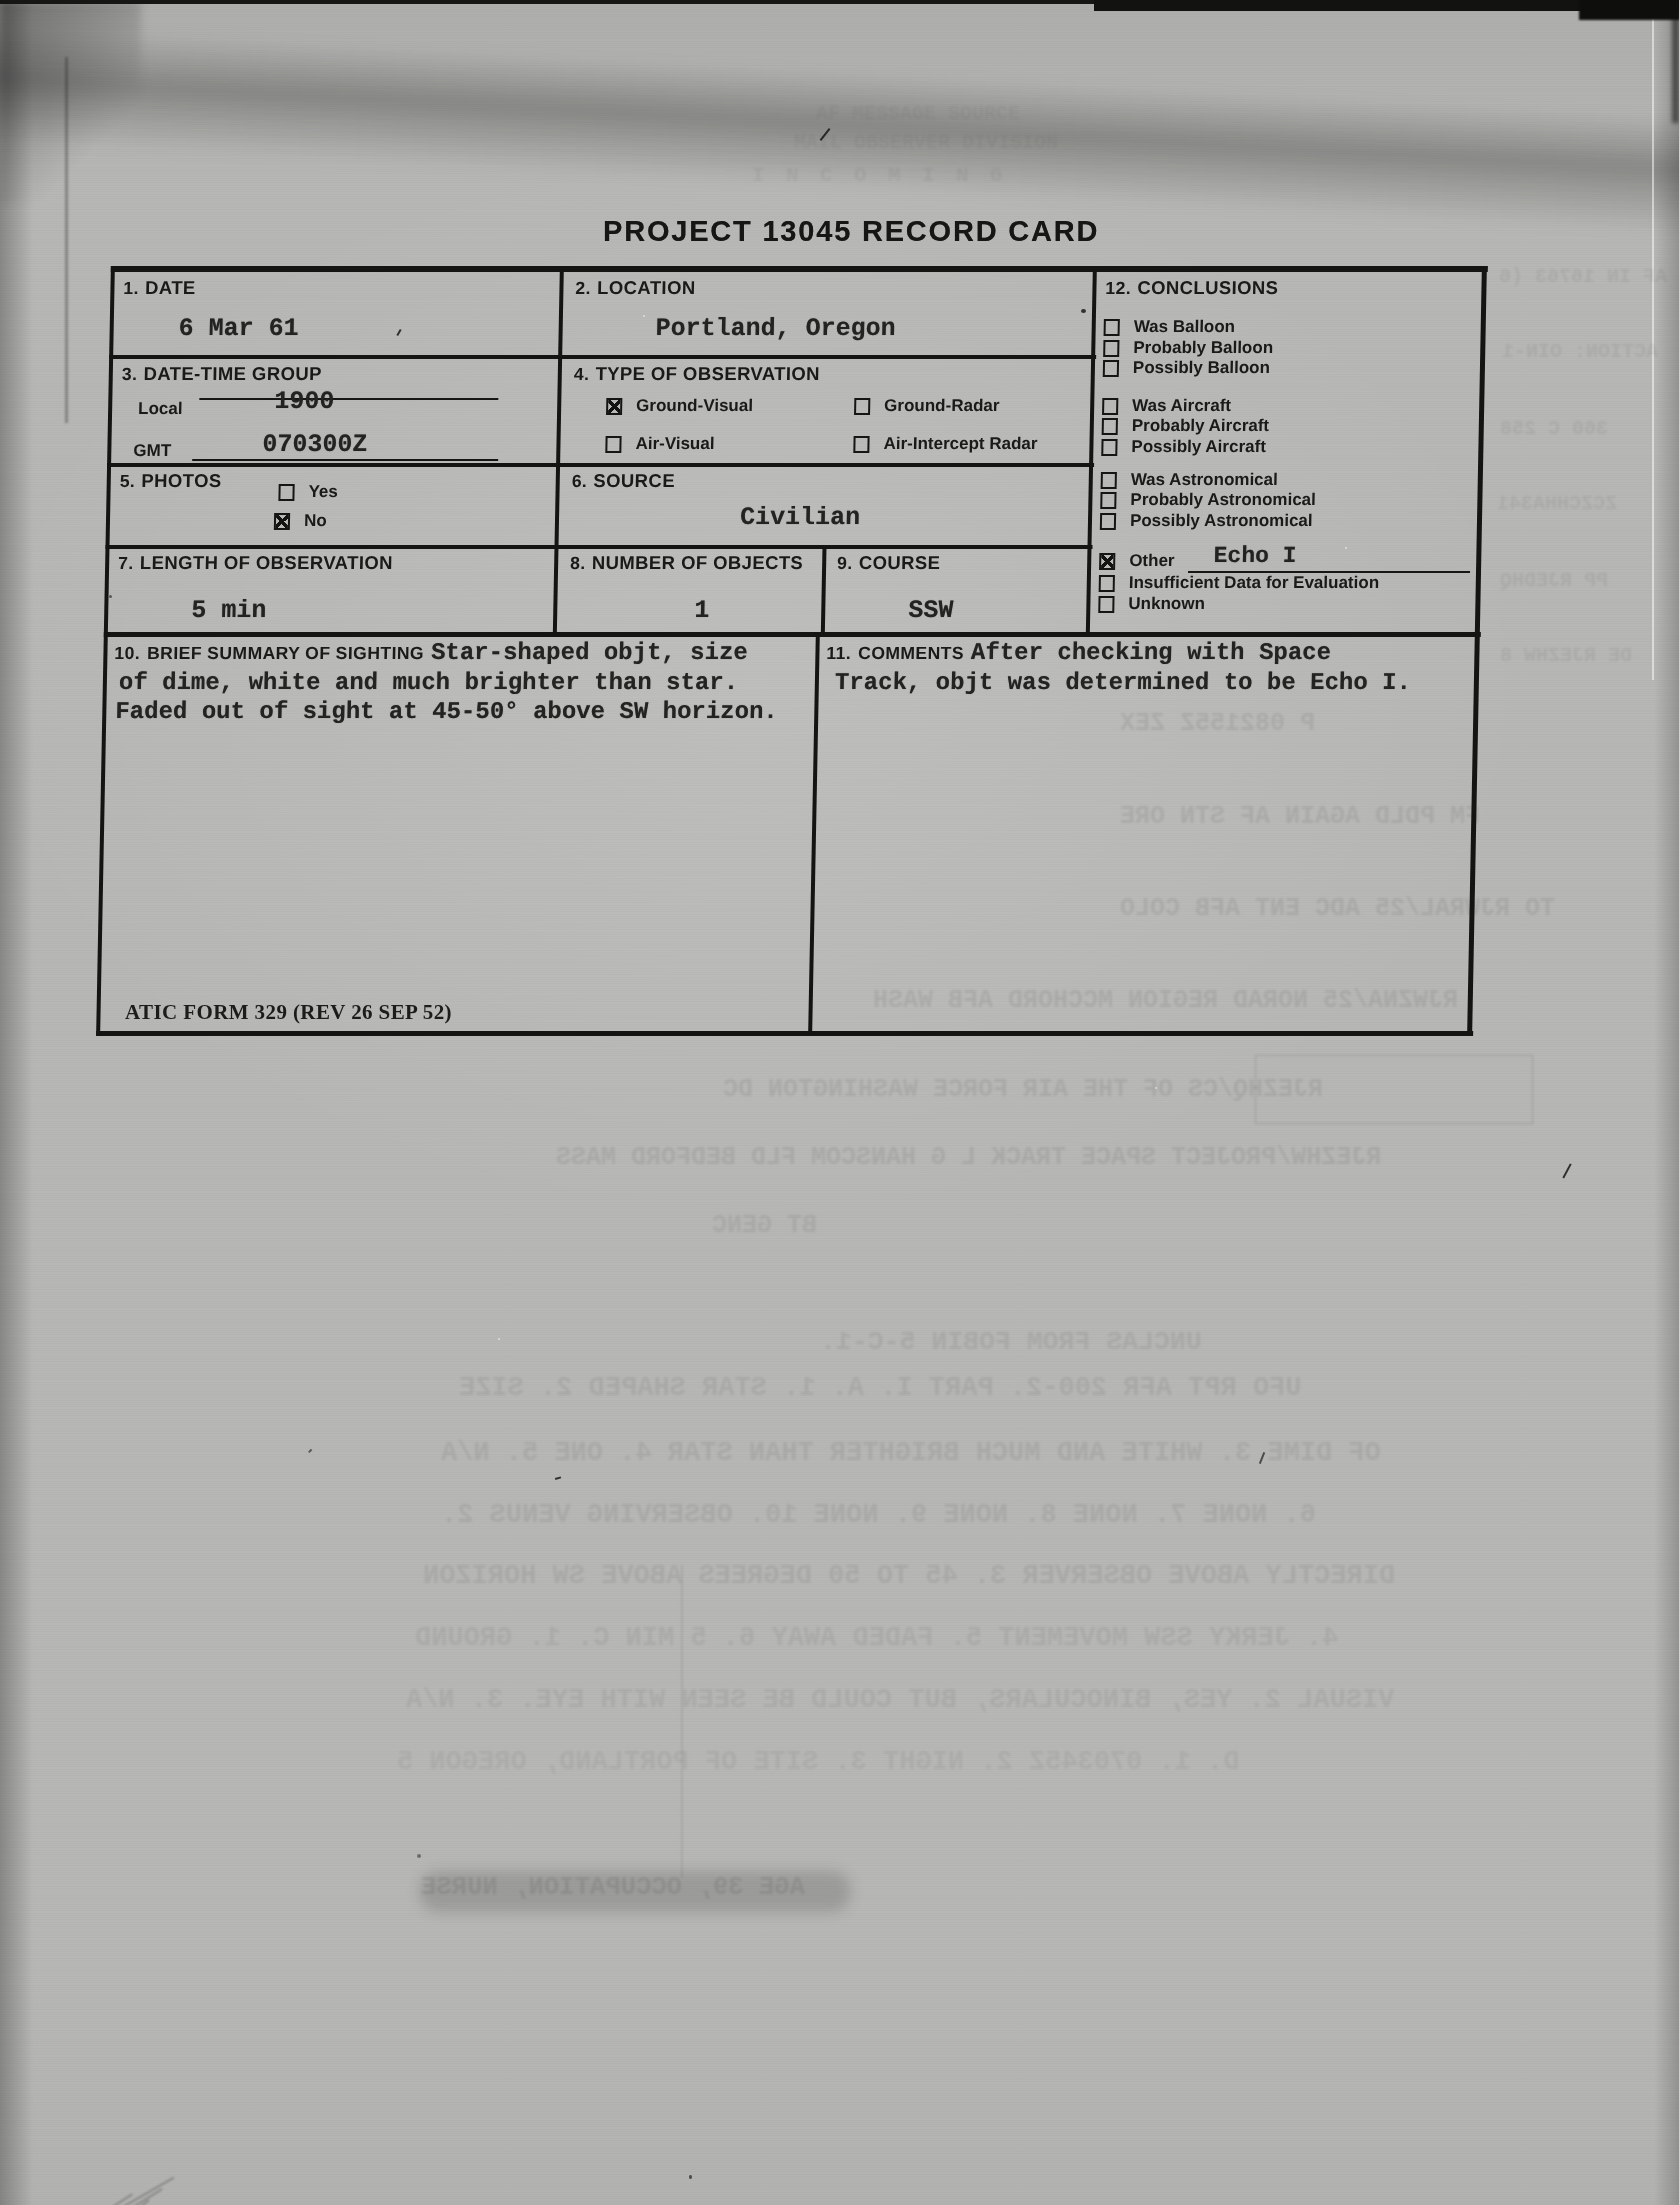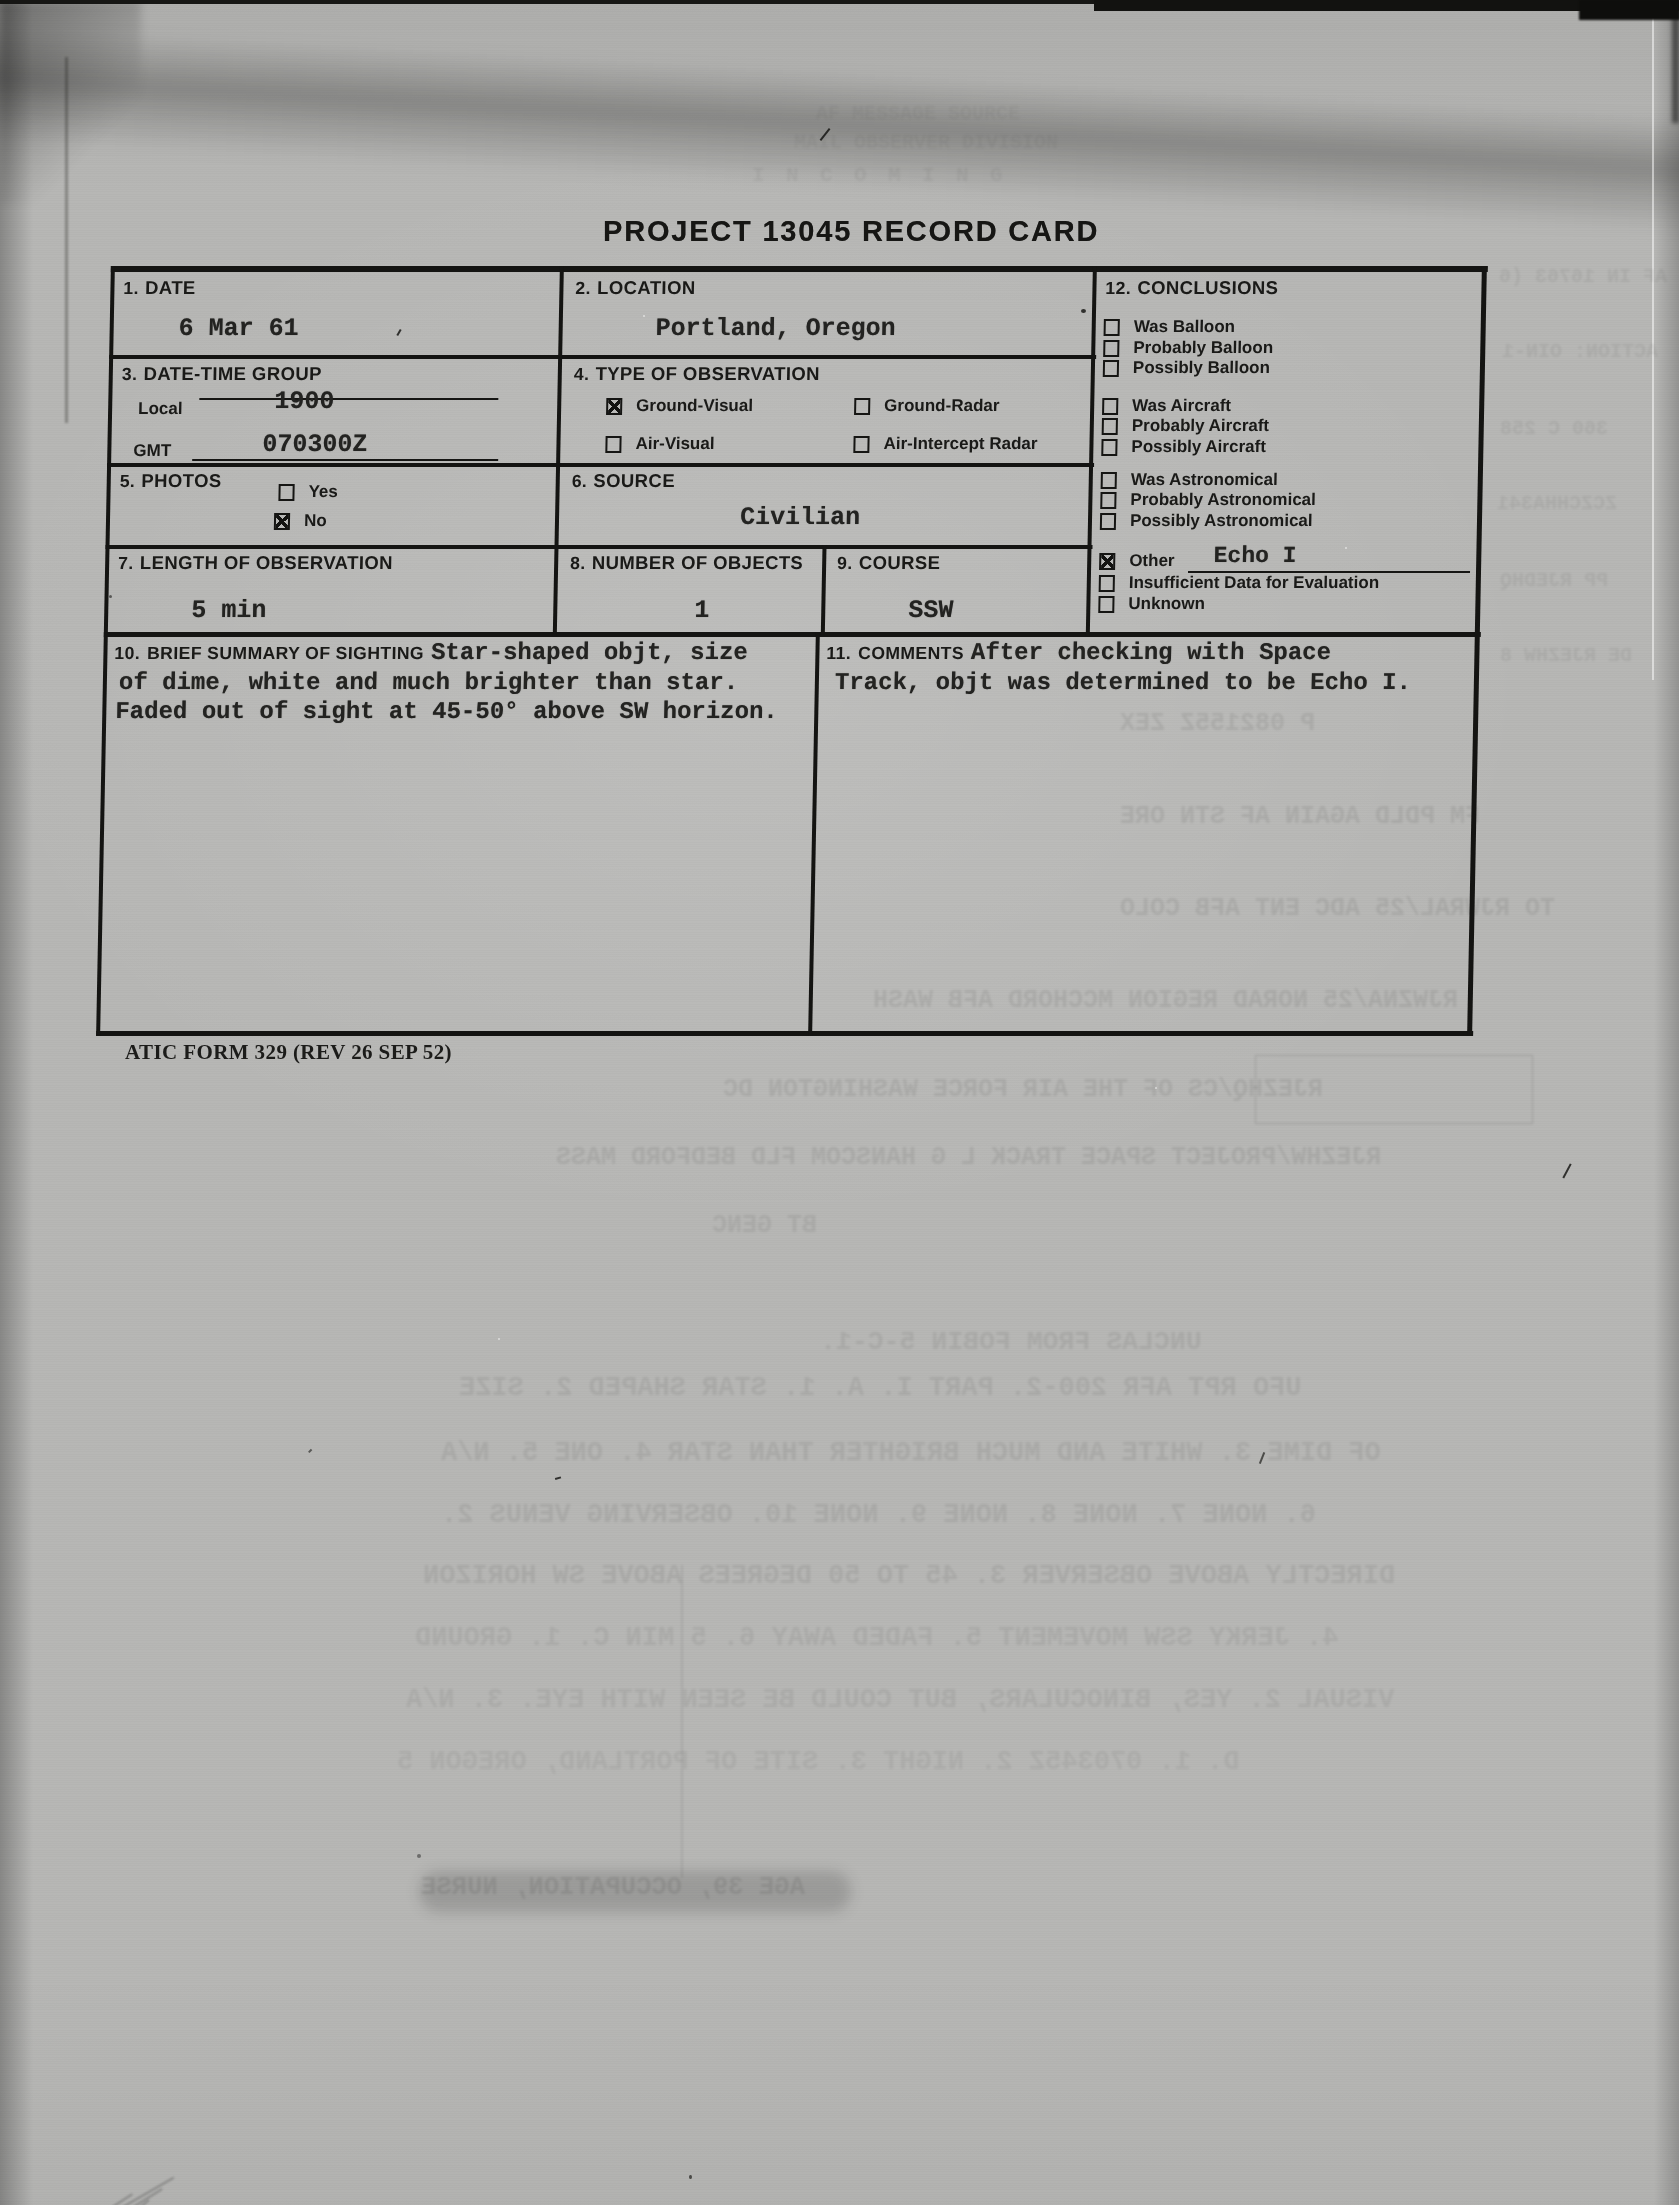--- a/index.html
+++ b/index.html
@@ -99,21 +99,21 @@
   .ph1{left:288px;top:483px;} .ph2{left:284px;top:512px;}
   .sumrow{position:absolute;display:flex;gap:7px;align-items:baseline;white-space:nowrap;}
   .sumrow .lab{font-weight:700;font-size:17.6px;letter-spacing:0.4px;color:#1a1a18;}
   .sumrow .typed2{position:static;}
   .typed2{color:#232321;font-weight:700;font-size:24px;white-space:nowrap;
           font-family:"Liberation Mono","DejaVu Sans Mono",monospace;
           text-shadow:0 0 0.9px rgba(25,25,23,0.45);}
   .title{position:absolute;left:603px;top:215px;font-size:29px;font-weight:700;
          letter-spacing:1.8px;color:#161614;white-space:nowrap;
          text-shadow:0 0 0.4px rgba(20,20,18,0.6);}
-  .footer{position:absolute;left:125px;top:1040px;font-size:21px;font-weight:700;letter-spacing:0.4px;
+  .footer{position:absolute;left:125px;top:1000px;font-size:21px;font-weight:700;letter-spacing:0.4px;
           color:#1c1c1a;font-family:"Liberation Serif",serif;white-space:nowrap;}
 </style>
 </head>
 <body>
 
 <div class="page">
   <div class="paper-shade"></div>
 
   <div class="band"></div>
   <div class="tlc"></div>

